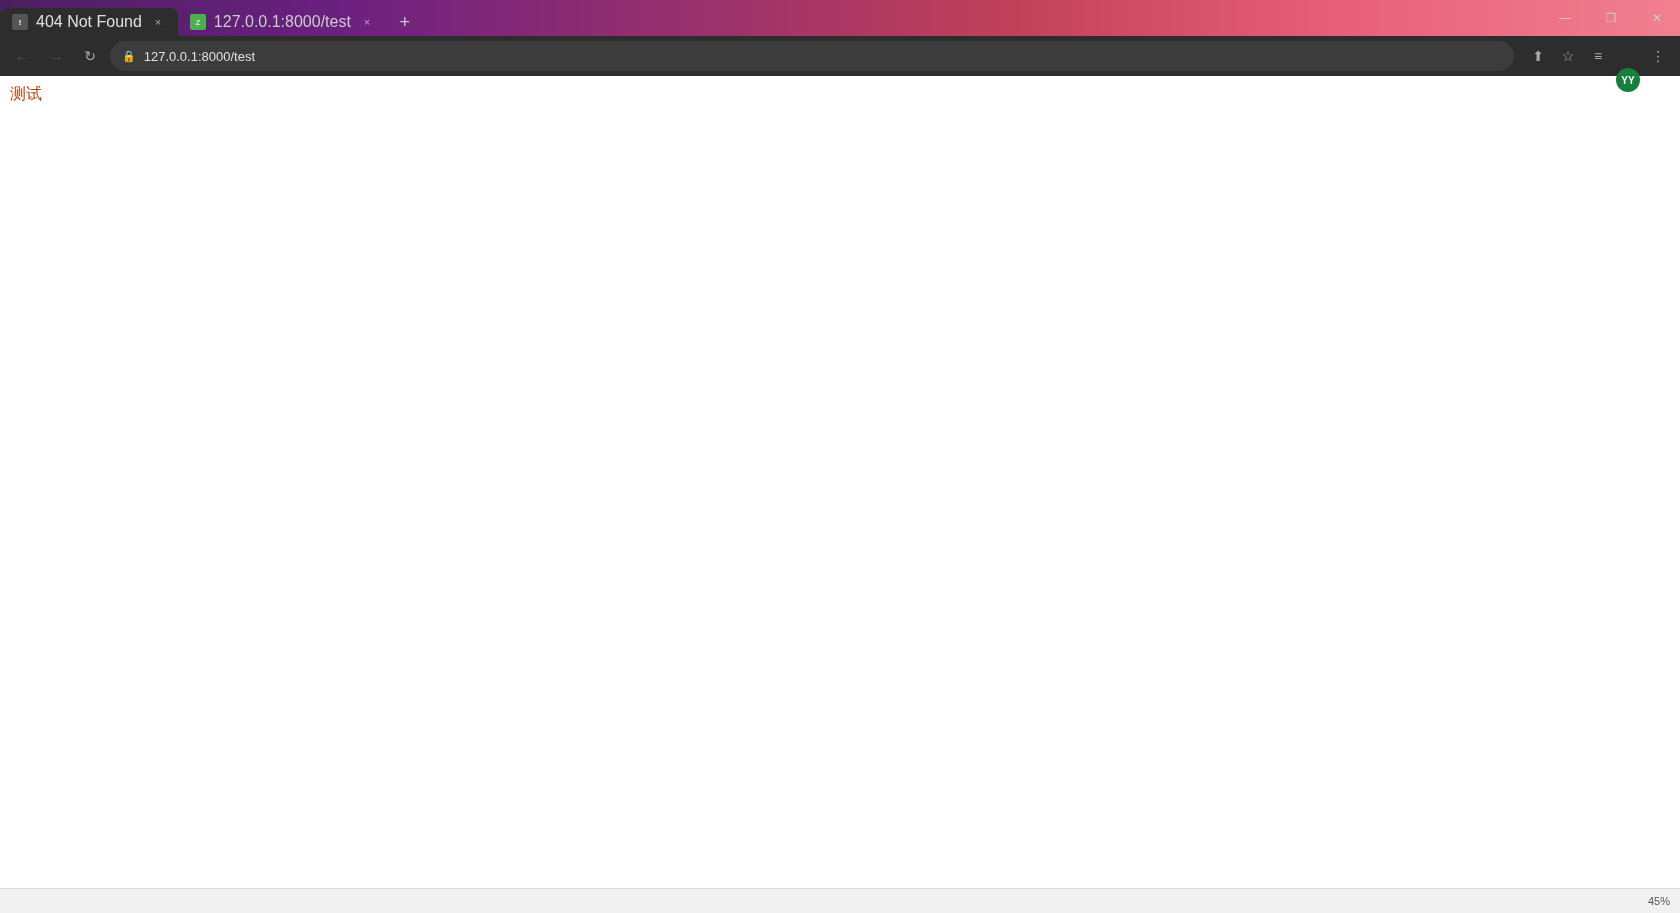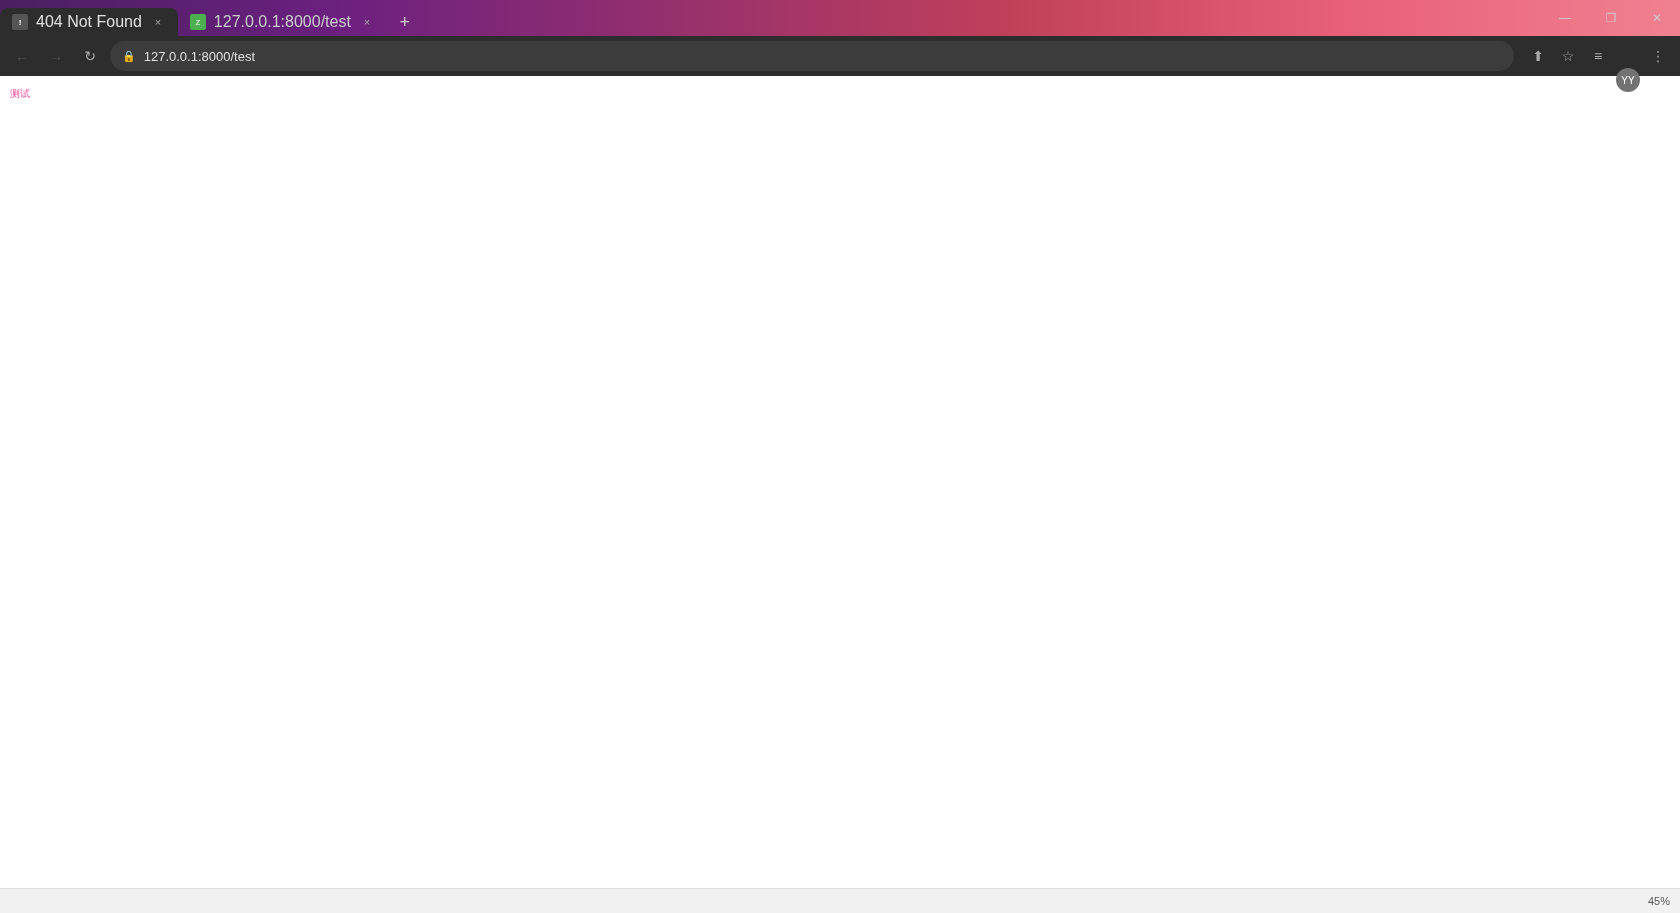--- a/index.html
+++ b/index.html
@@ -204,43 +204,43 @@
       justify-content: center;
       color: #aaa;
       font-size: 14px;
       cursor: pointer;
       border-radius: 50%;
     }
 
     .profile-badge {
       width: 24px;
       height: 24px;
-      background: #737373;
+      background: #15803d;
       border-radius: 50%;
       display: flex;
       align-items: center;
       justify-content: center;
       color: white;
       font-size: 10px;
-      font-weight: normal;
+      font-weight: bold;
       margin-top: 48px;
     }
 
     
     .page-content {
       background: #ffffff;
       flex: 1;
       padding: 8px 10px;
       font-size: 14px;
       color: #000;
     }
 
     .page-text {
-      font-size: 10px;
-      color: #ec4899;
+      font-size: 16px;
+      color: #c2410c;
     }
 
     
     .status-bar {
       position: fixed;
       bottom: 0;
       left: 0;
       right: 0;
       height: 22px;
       background: #f1f1f1;

